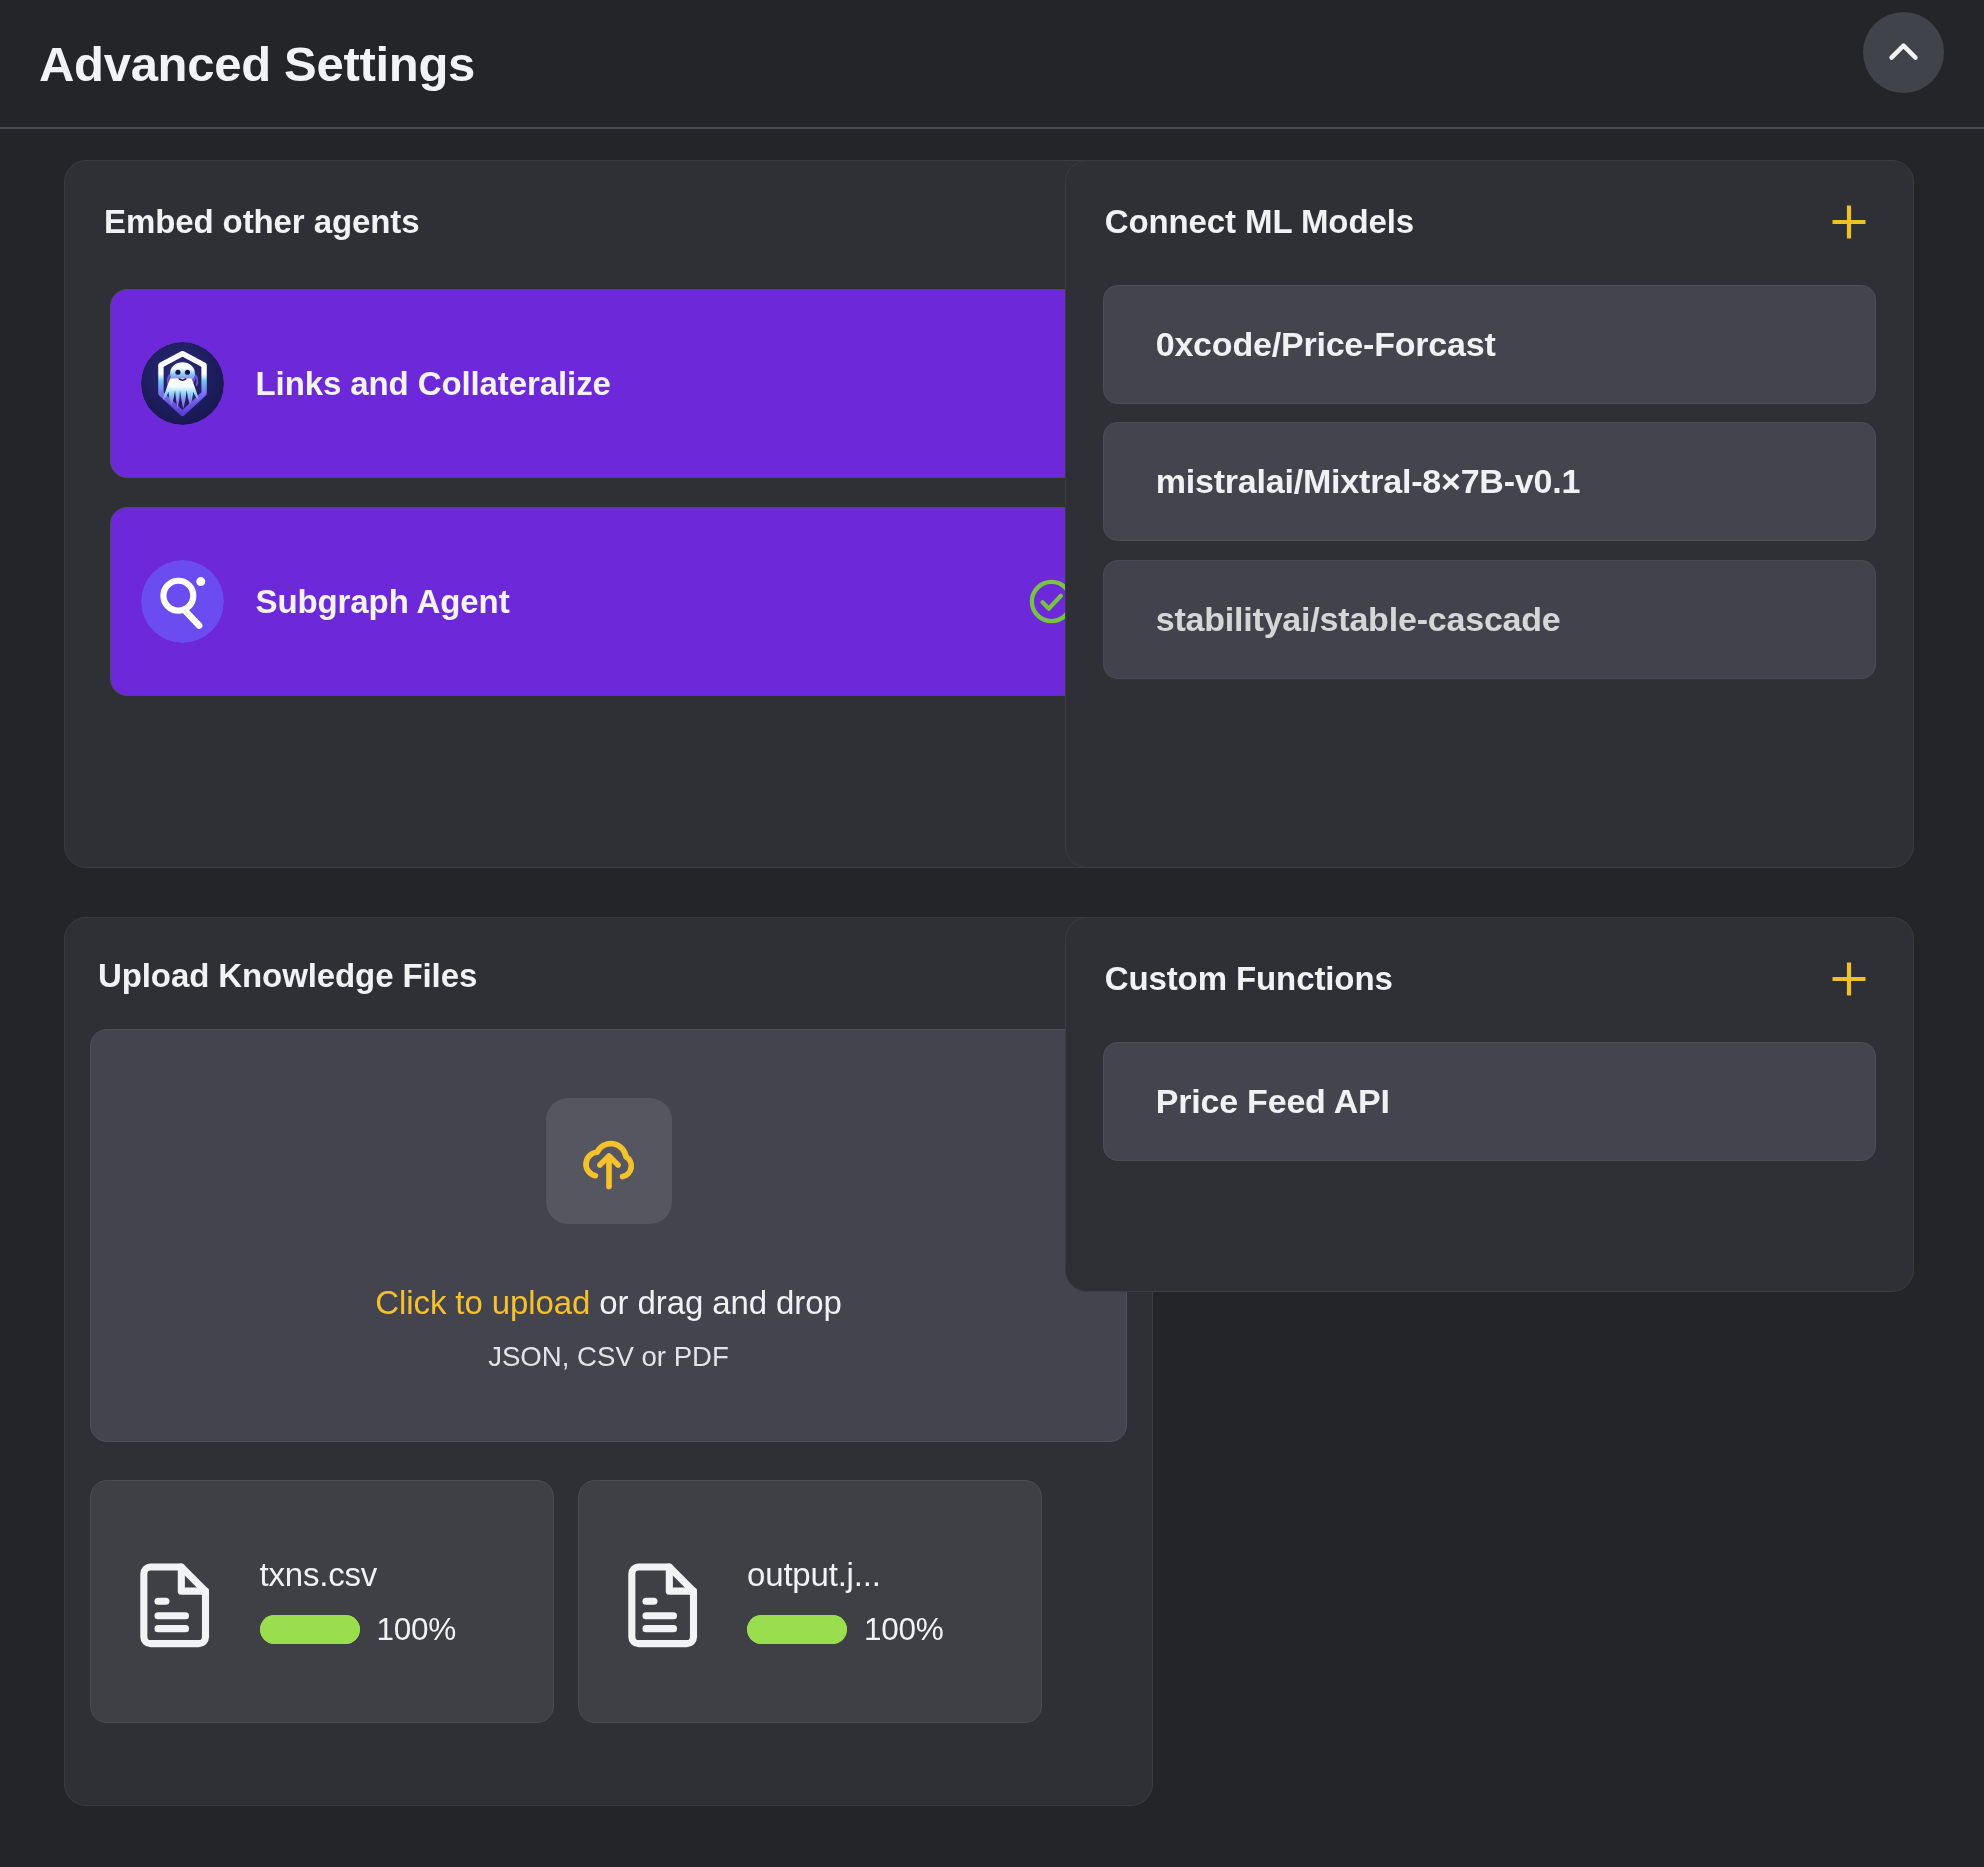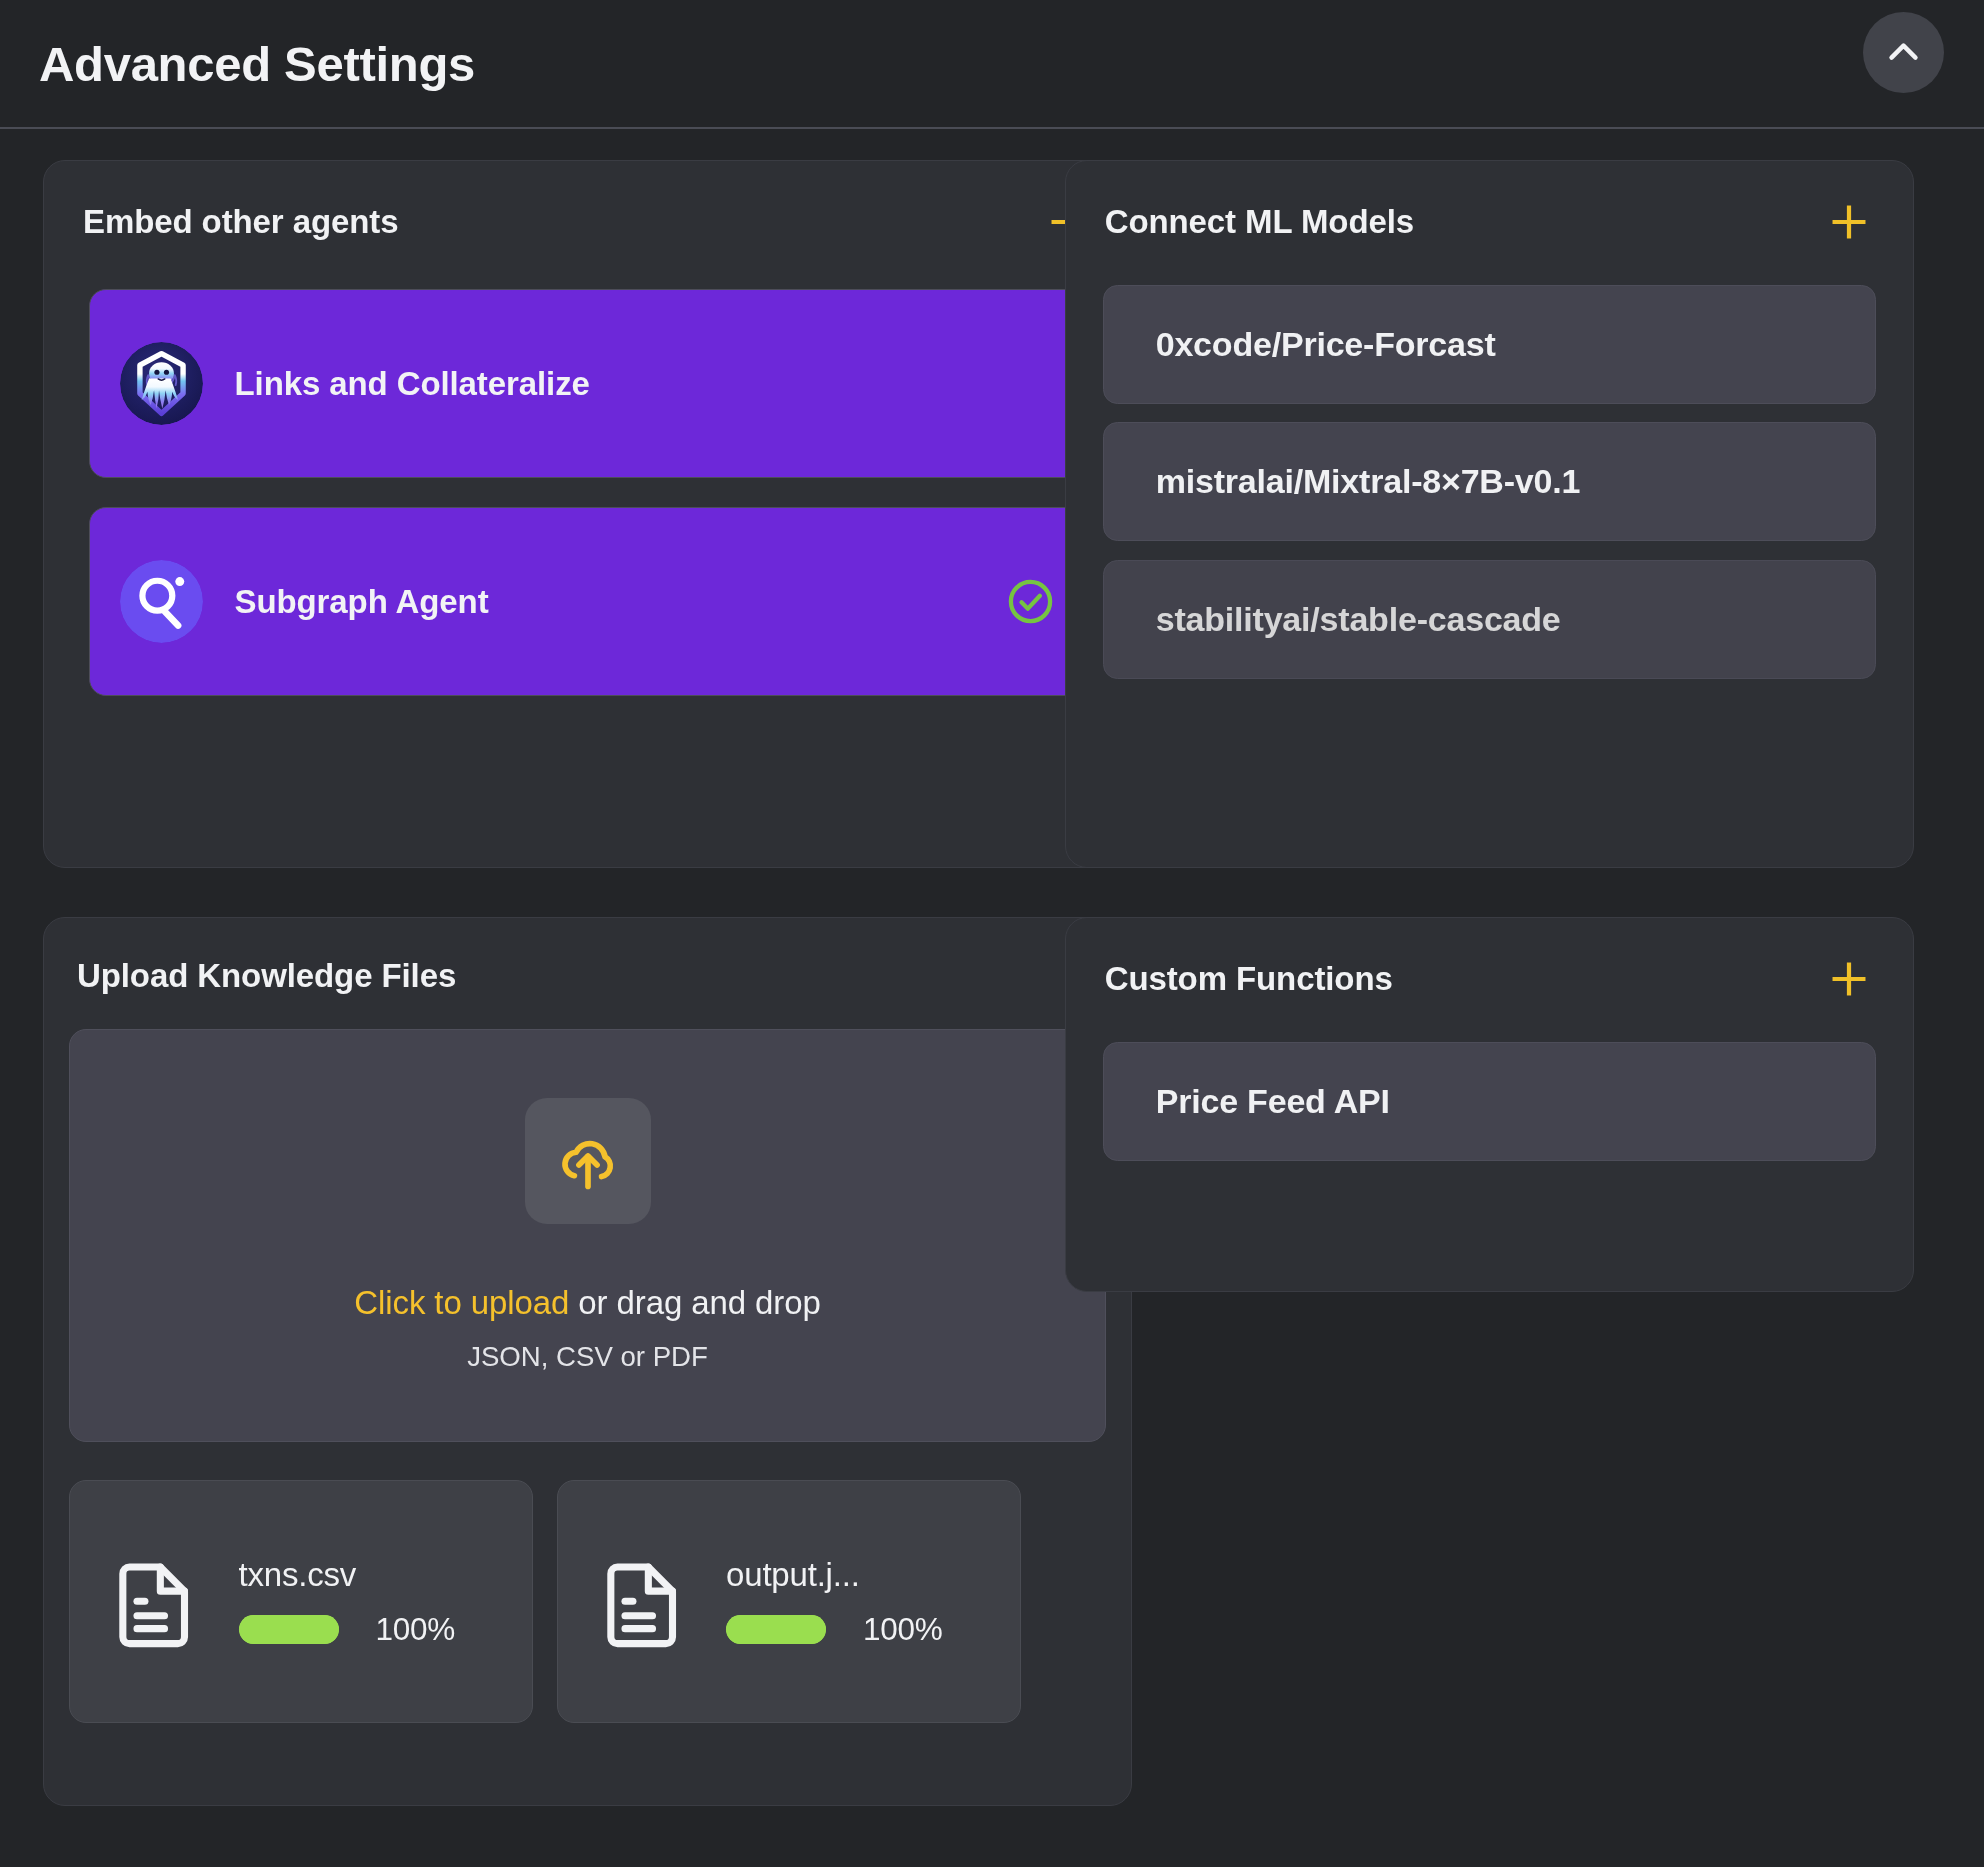--- a/index.html
+++ b/index.html
@@ -55,21 +55,21 @@
     column-gap: 0;
     row-gap: 49px;
     padding: 0 0 0 0;
   }
 
   .panel {
     background: #2e3035;
     border: 1.3px solid #3a3c43;
     border-radius: 22px;
   }
-  .panel-left  { margin-left: 43px;  width: 1089px; }
+  .panel-left  { margin-left: 64px;  width: 1089px; }
   .panel-right { margin-left: 8px;     width: 849px; }
 
   .panel-head {
     display: flex;
     align-items: center;
     justify-content: space-between;
     padding: 36px 39px 0 39px;
   }
   .panel-title {
     font-size: 33px;
@@ -198,21 +198,21 @@
   }
   .file-icon { width: 100px; height: 100px; flex: 0 0 auto; }
   .file-icon svg { width: 100%; height: 100%; display: block; }
   .file-meta { margin-left: 31.5px; display: flex; flex-direction: column; gap: 17px; }
   .file-name {
     font-size: 33px;
     color: #f1f2f4;
     letter-spacing: -0.2px;
     white-space: nowrap;
   }
-  .file-prog-row { display: flex; align-items: center; gap: 37px; }
+  .file-prog-row { display: flex; align-items: center; gap: 17px; }
   .prog-track {
     width: 100px;
     height: 29px;
     border-radius: 14.4px;
     background: #9ade4f;
     overflow: hidden;
   }
   .prog-fill { height: 100%; background: #9ade4f; border-radius: 14.4px; }
   .prog-pct {
     font-size: 31.5px;

